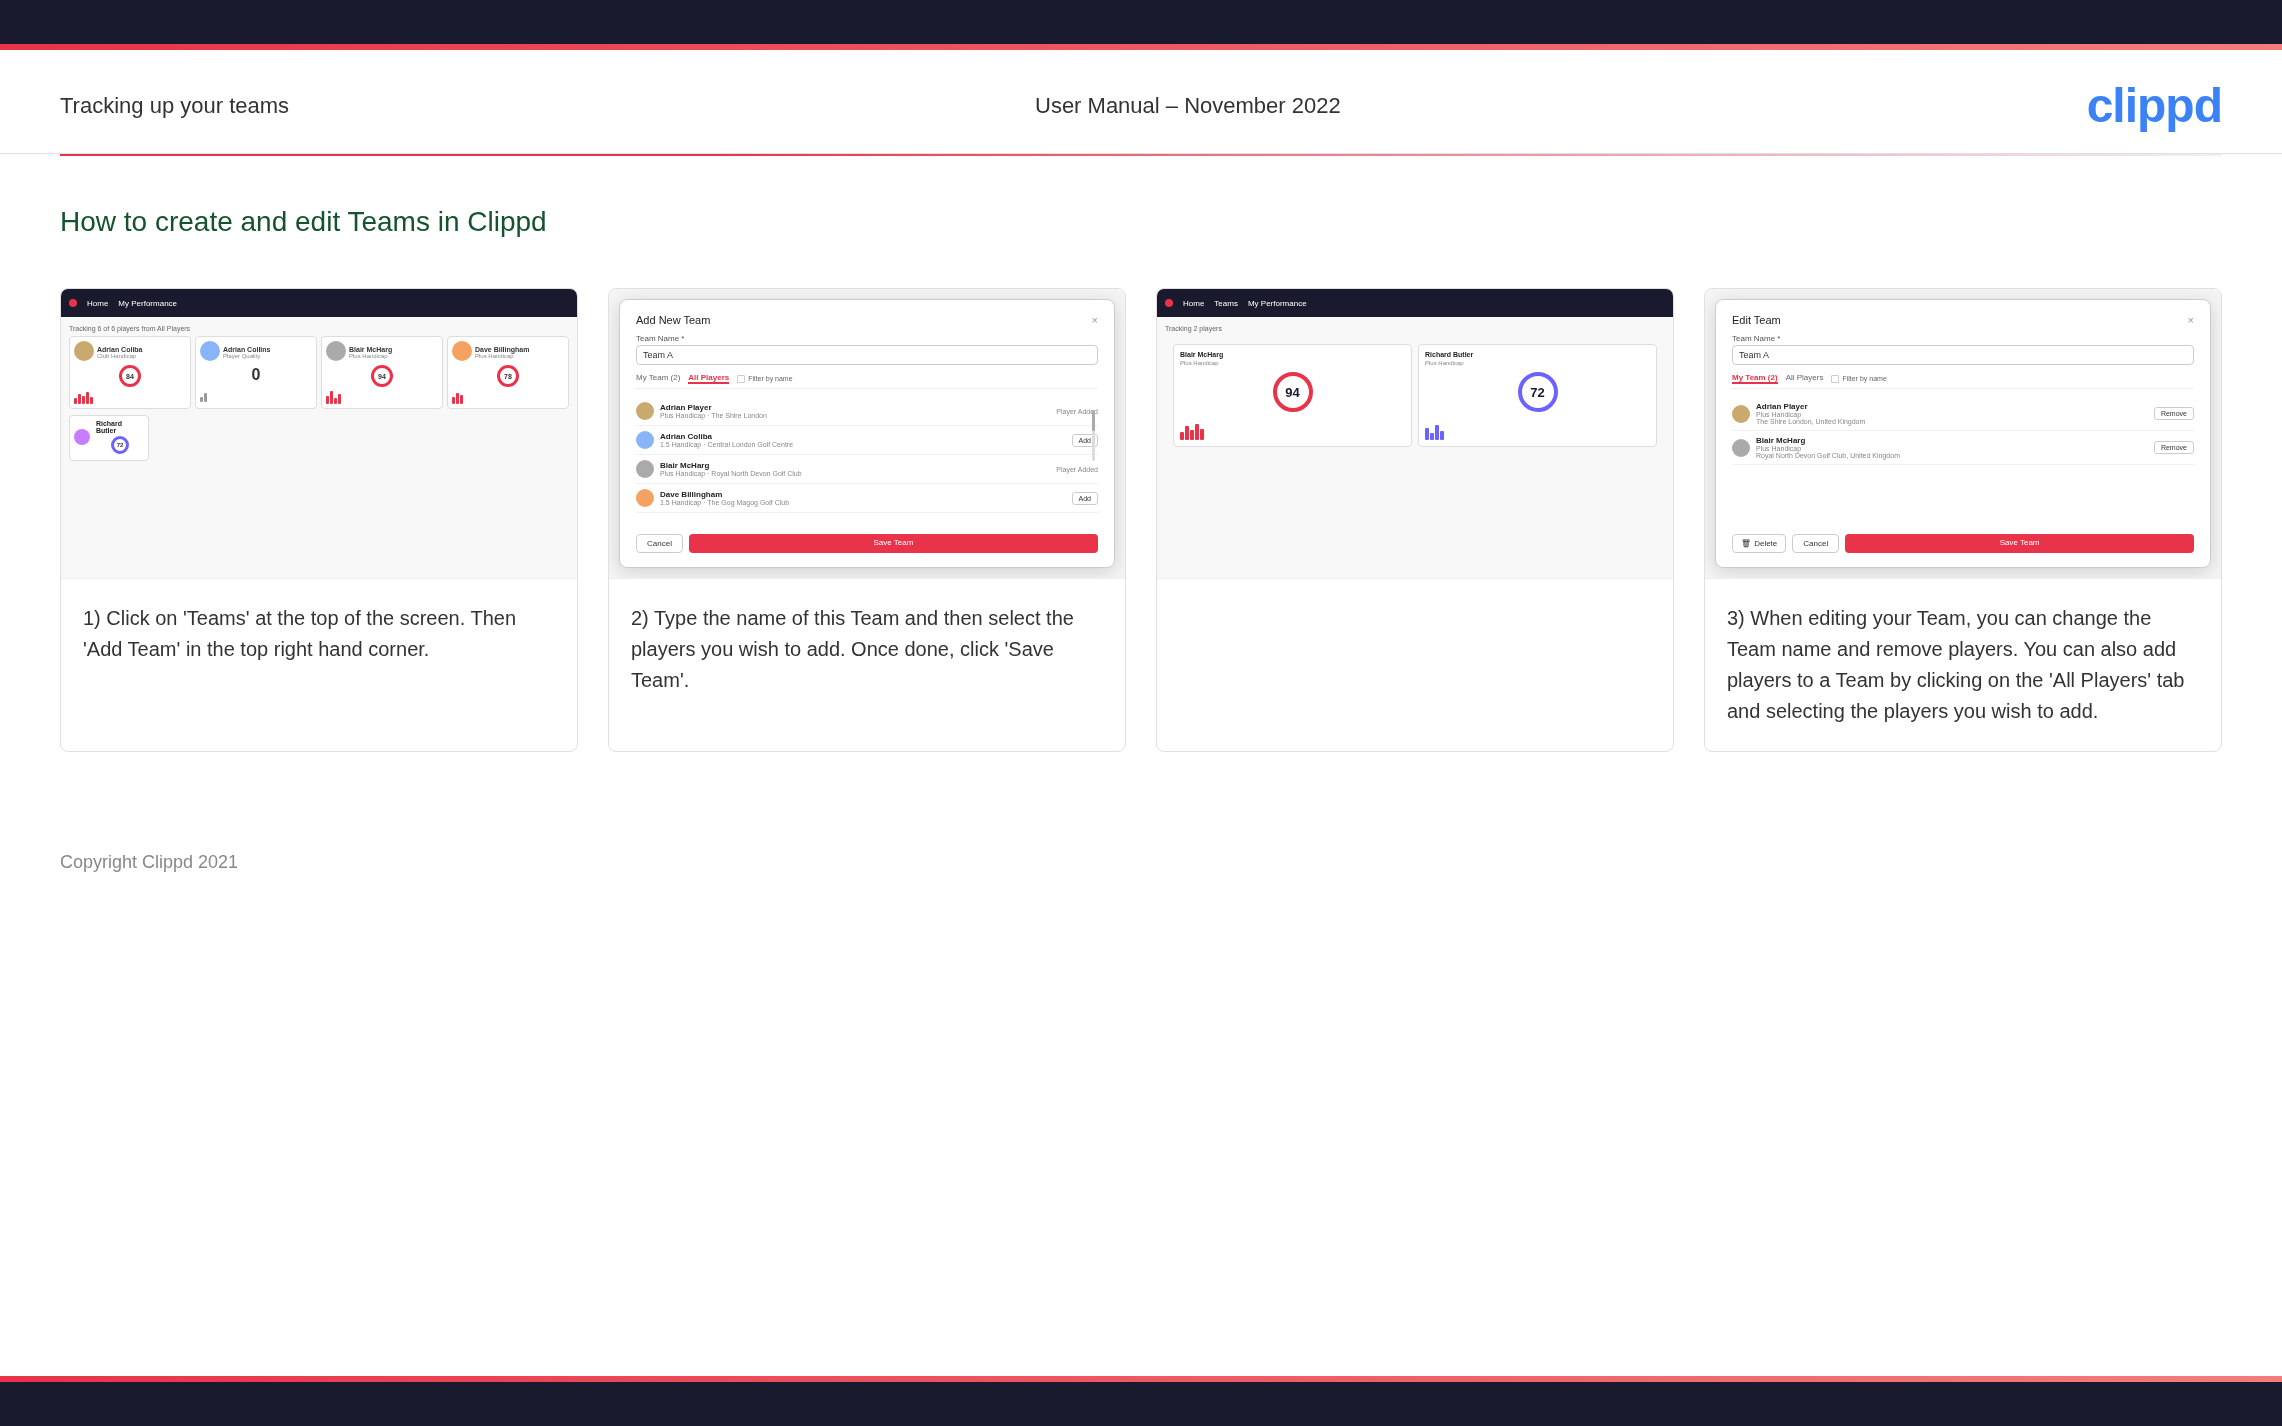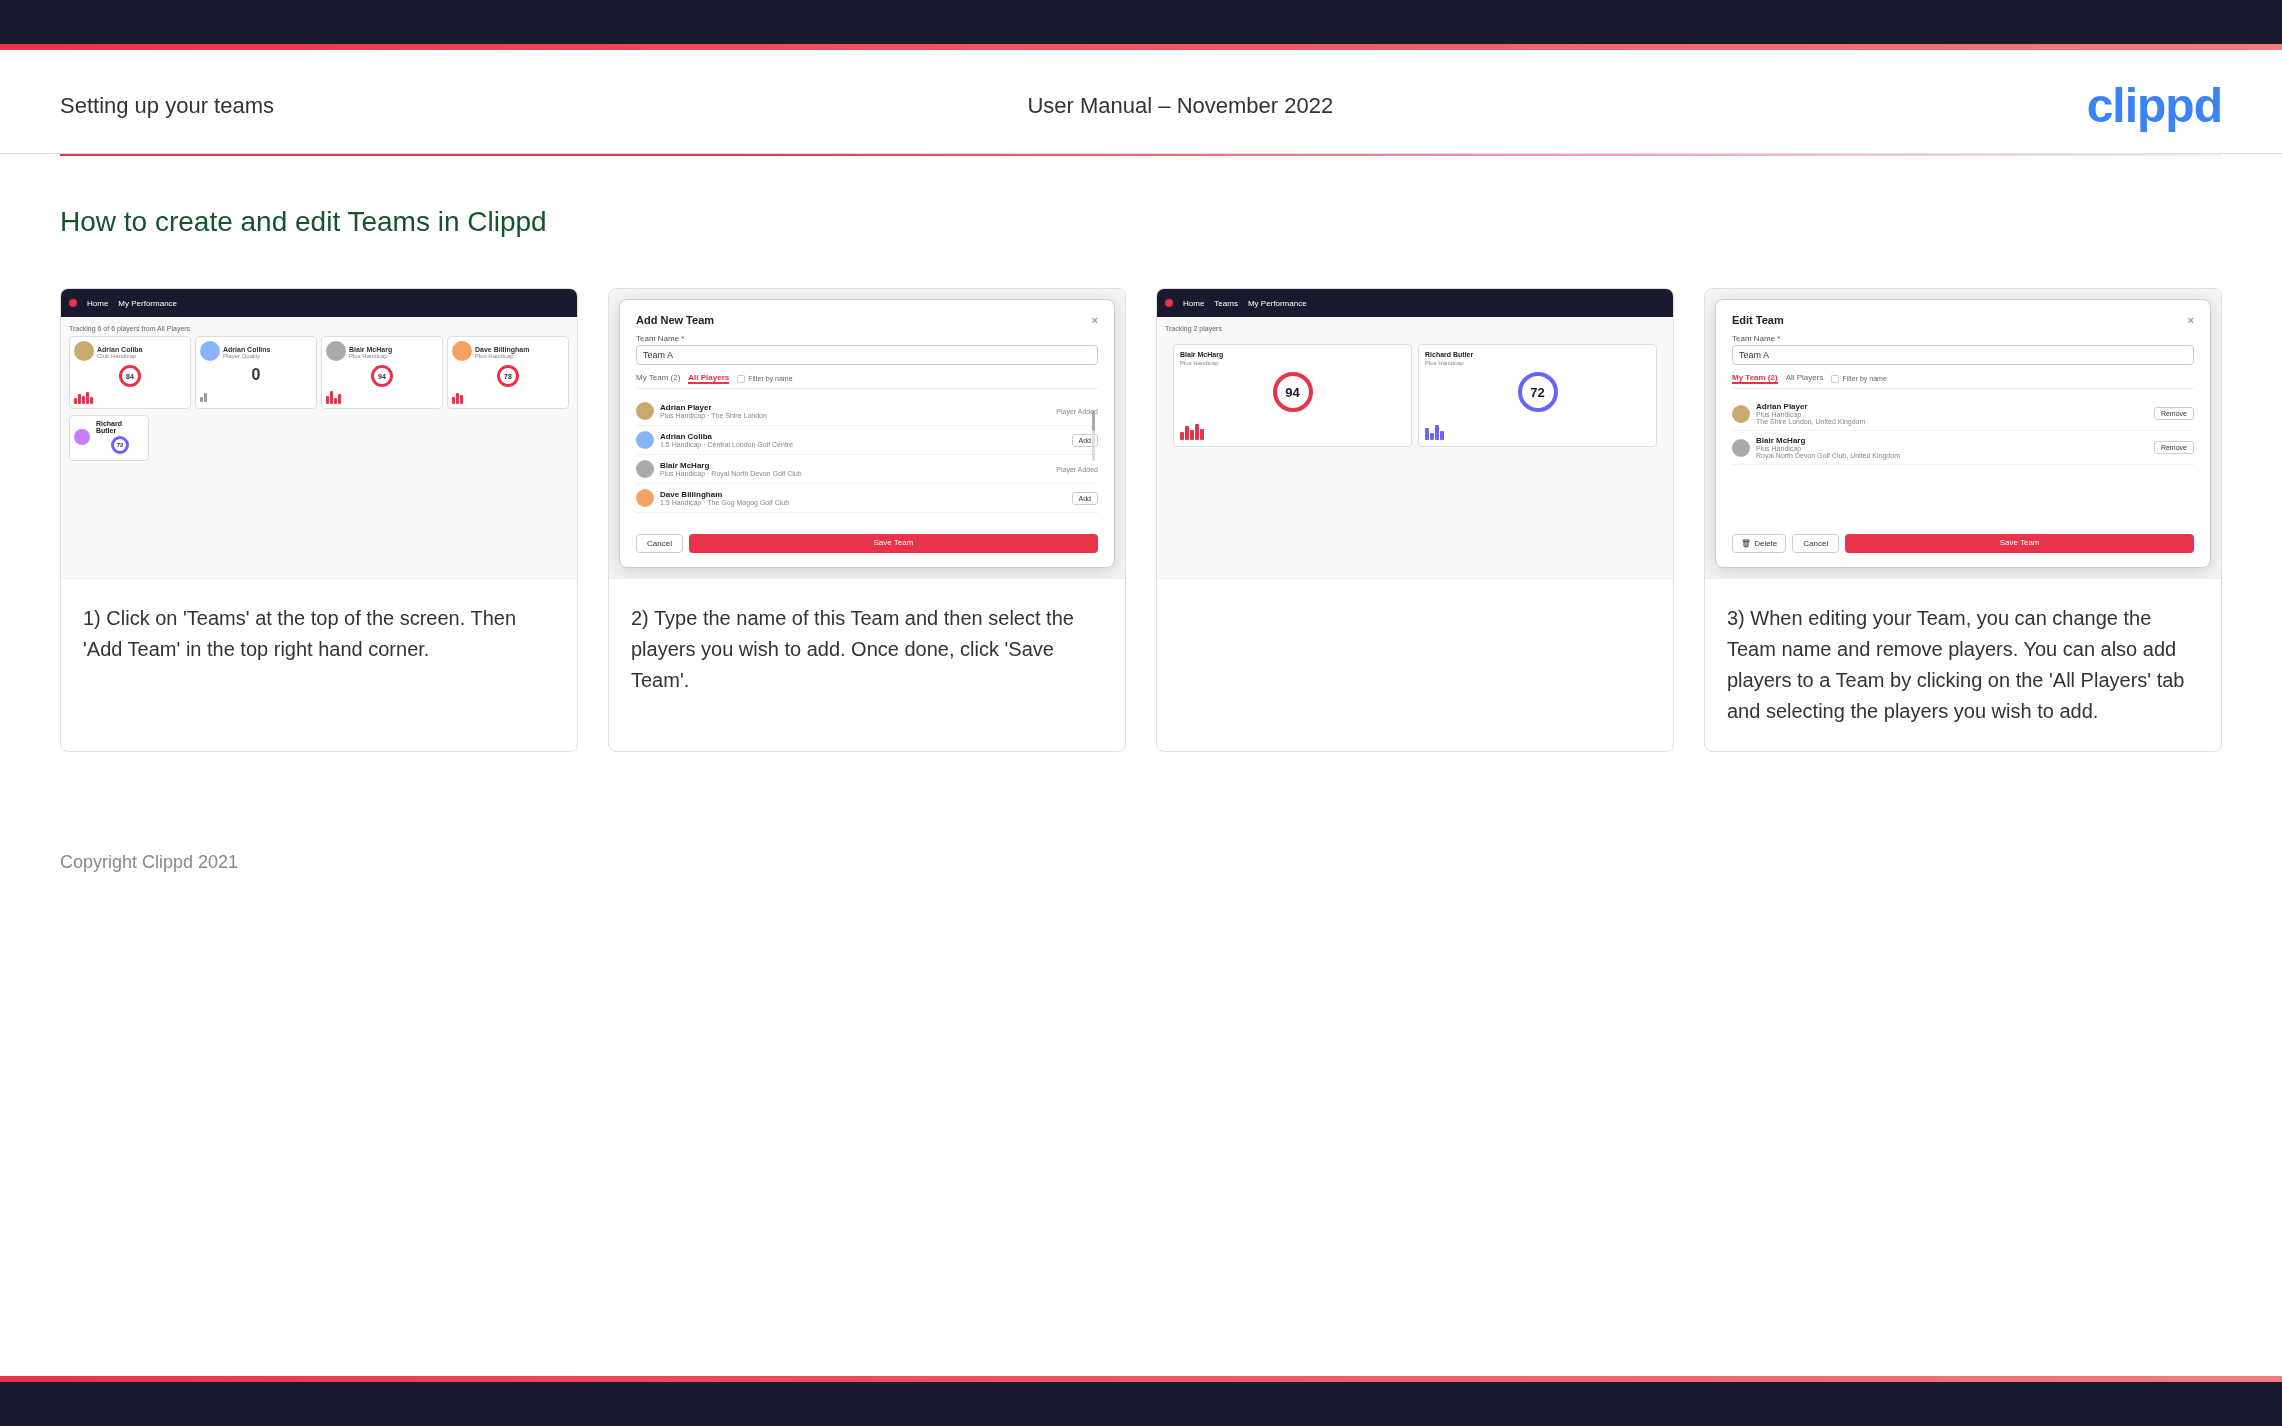--- a/index.html
+++ b/index.html
@@ -179,21 +179,21 @@
       border-radius: 8px;
       padding: 14px 16px;
       margin: 10px;
       box-shadow: 0 4px 20px rgba(0,0,0,0.15);
       height: calc(100% - 20px);
       display: flex;
       flex-direction: column;
     }
     .mock-modal-title {
       font-size: 11px;
-      font-weight: 700;
+      font-weight: 400;
       color: #222;
       margin-bottom: 8px;
       display: flex;
       justify-content: space-between;
       align-items: center;
     }
     .mock-modal-x {
       font-size: 11px;
       color: #999;
       cursor: pointer;
@@ -408,21 +408,21 @@
       border-radius: 2px;
     }
   </style>
 </head>
 <body>
 
 <div class="top-bar"></div>
 <div class="accent-bar"></div>
 
 <div class="header">
-  <div class="header-left">Setting up your teams</div>
+  <div class="header-left">Tracking up your teams</div>
   <div class="header-center">User Manual – November 2022</div>
   <div class="logo">clippd</div>
 </div>
 
 <div class="divider"></div>
 
 <div class="content">
   <p class="page-subtitle">How to create and edit Teams in Clippd</p>
 
   <div class="cards-grid">

